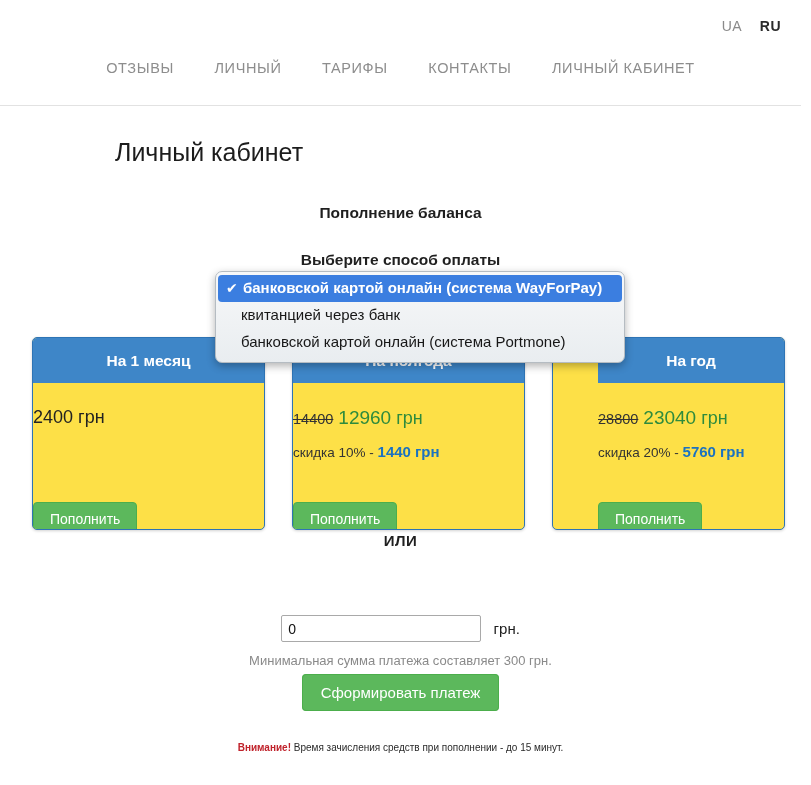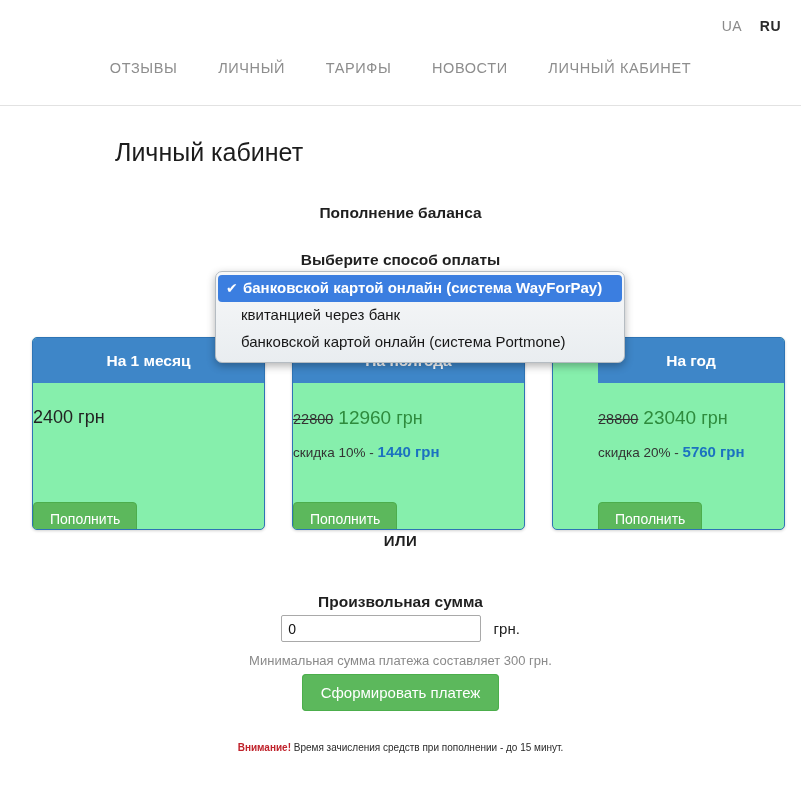--- a/index.html
+++ b/index.html
@@ -60,21 +60,21 @@
   .select-opt.selected {
     background:#3b7ee0; color:#fff; font-weight:bold;
     margin:0 2px; border-radius:4px;
   }
 
   
   .cards { position:absolute; left:0; top:231px; width:801px; height:195px; }
   .card {
     position:absolute; top:0; width:233px; height:193px;
     border:1px solid #2e74b5; border-radius:5px;
-    background:#86efac; box-shadow:0 1px 3px rgba(0,0,0,.18);
+    background:#fde047; box-shadow:0 1px 3px rgba(0,0,0,.18);
     overflow:hidden;
   }
   .card.c1 { left:32px; }
   .card.c2 { left:292px; }
   .card.c3 { left:552px;padding-left:45px; }
   .card-head {
     height:45px; background:#3e86c8; color:#fff;
     font-size:15.5px; font-weight:bold; text-align:center; line-height:45px;
   }
   .card-body { position:relative; height:147px; }
@@ -129,21 +129,21 @@
 
   <div class="topbar">
     <div class="lang">
       <a href="#">UA</a>
       <a href="#" class="active">RU</a>
     </div>
     <div class="navmenu">
       <a href="#">ОТЗЫВЫ</a>
       <a href="#">ЛИЧНЫЙ</a>
       <a href="#">ТАРИФЫ</a>
-      <a href="#">НОВОСТИ</a>
+      <a href="#">КОНТАКТЫ</a>
       <a href="#">ЛИЧНЫЙ КАБИНЕТ</a>
     </div>
     <div class="headsep"></div>
   </div>
 
   <div class="content">
 
     <div class="page-title">Личный кабинет</div>
 
     <div class="centered sec-title" style="top:145px;">Выберите способ оплаты</div>
@@ -161,21 +161,21 @@
           <div class="btn-wrap">
             <span class="btn-green">Пополнить</span>
           </div>
         </div>
       </div>
 
       <div class="card c2">
         <div class="card-head">На полгода</div>
         <div class="card-body">
           <div class="price-line">
-            <span class="price-old">22800</span>
+            <span class="price-old">14400</span>
             <span class="price-new">12960</span>
             <span class="price-cur">грн</span>
           </div>
           <div class="disc-line">
             <span>скидка 10% - </span><span class="disc-val">1440 грн</span>
           </div>
           <div class="btn-wrap">
             <span class="btn-green">Пополнить</span>
           </div>
         </div>
@@ -194,21 +194,20 @@
           </div>
           <div class="btn-wrap">
             <span class="btn-green">Пополнить</span>
           </div>
         </div>
       </div>
 
     </div>
 
     <div class="centered or-text">ИЛИ</div>
-    <div class="centered sec-title custom-title">Произвольная сумма</div>
 
     <div class="amount-row">
       <input class="amount-input" type="text" value="0" style="">
       <span class="amount-unit">грн.</span>
     </div>
 
     <div class="centered min-note">Минимальная сумма платежа составляет 300 грн.</div>
 
     <div class="centered submit-wrap">
       <span class="btn-submit">Сформировать платеж</span>

